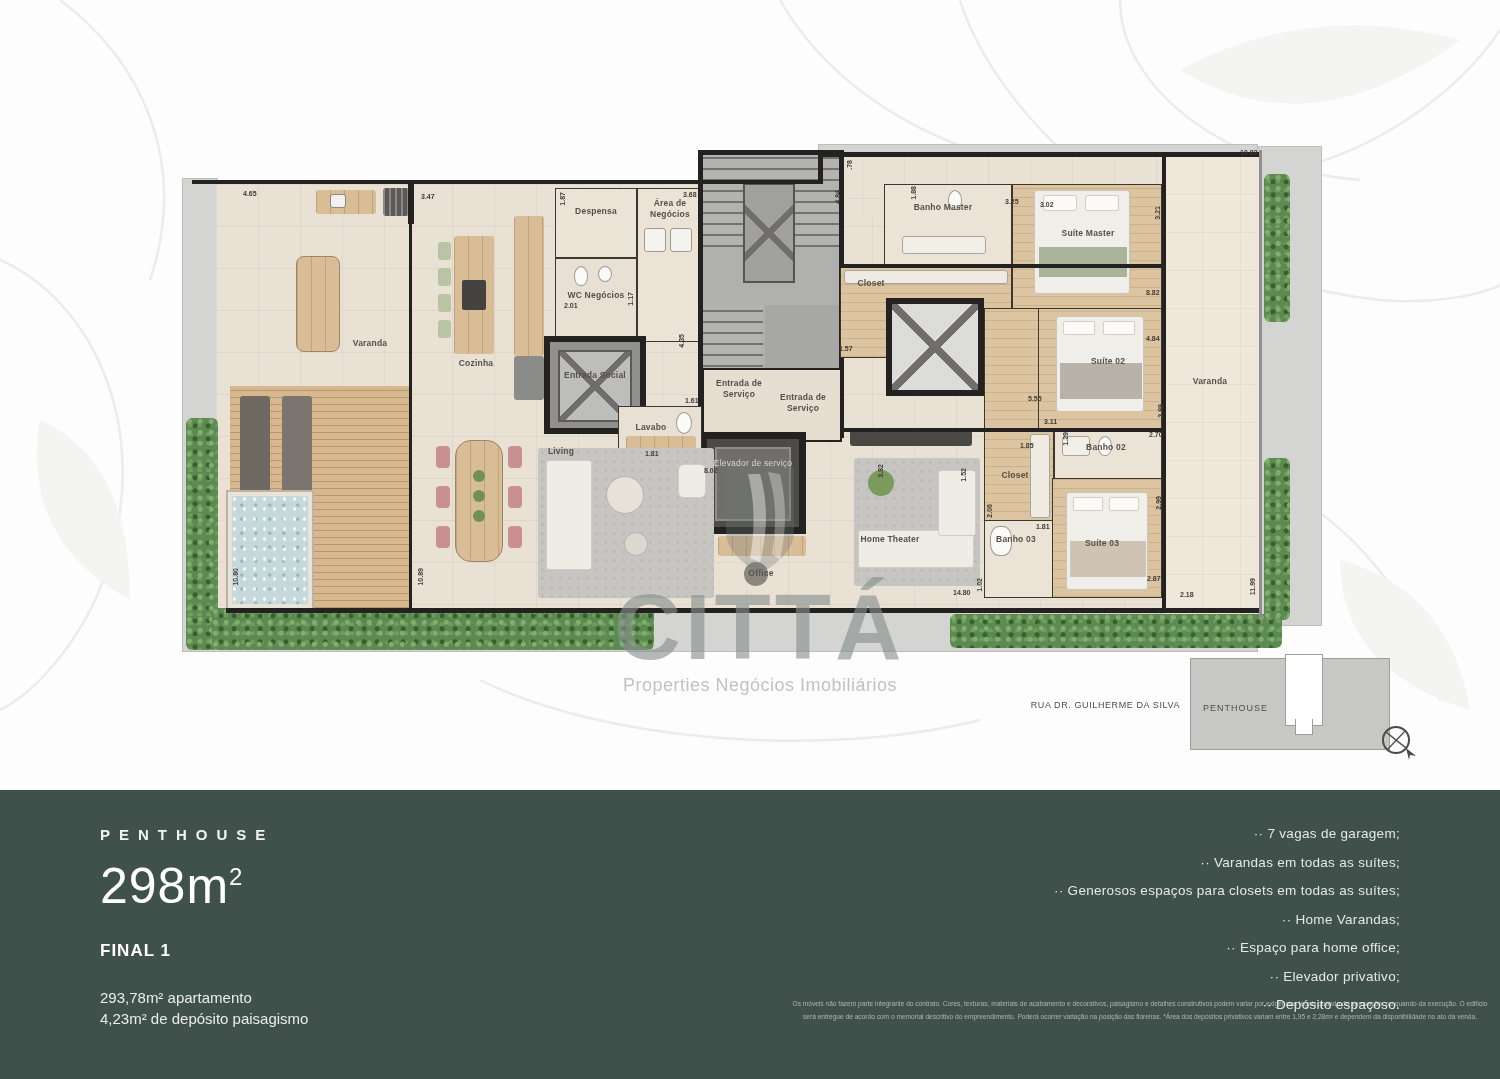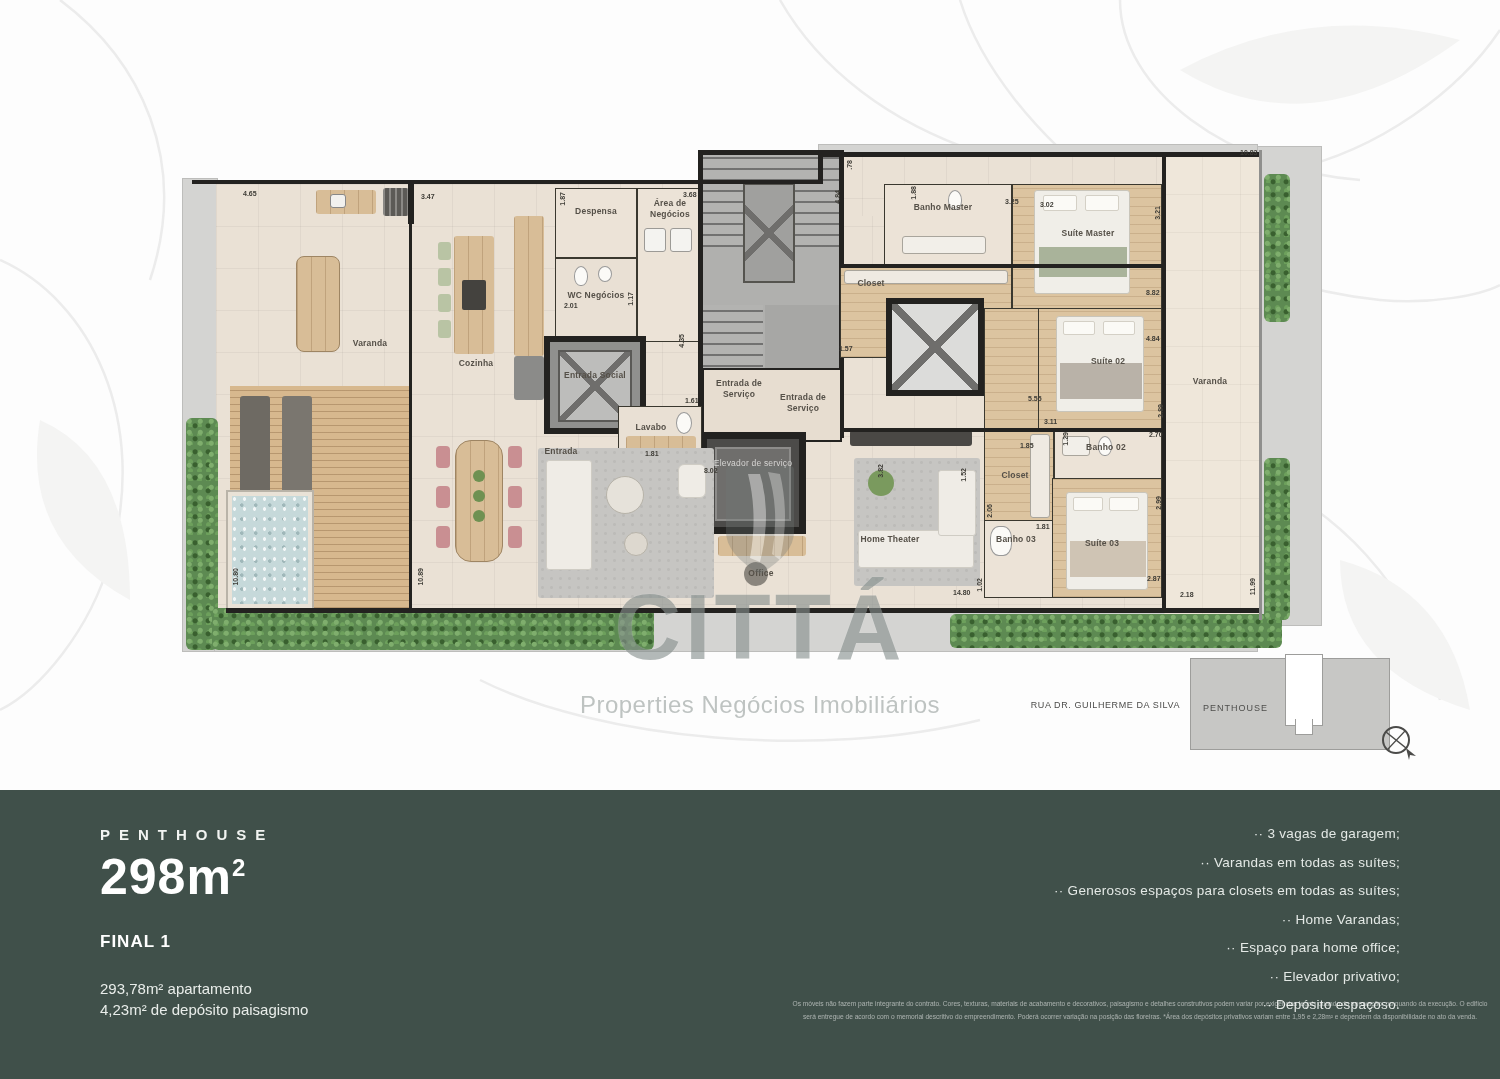--- a/index.html
+++ b/index.html
@@ -64,39 +64,39 @@
   .furn { position:absolute; border-radius:3px; }
   .sofa { background:#efece6; border:1px solid #cfccc4; }
   .bedw { background:#f0eee8; border:1px solid #c9c5ba; }
   .pillow { position:absolute; background:#fbfaf6; border:1px solid #d4d0c6; border-radius:2px; }
 
   
   .citta { position:absolute; left:520px; top:460px; width:480px; text-align:center; opacity:.62; pointer-events:none; }
   .citta .mark { margin:0 auto; }
   .citta .brand { font-size:92px; font-weight:700; color:#87908e; letter-spacing:4px; line-height:.95;
                   text-shadow:0 0 1px rgba(255,255,255,.6); }
-  .citta .tag { font-size:24px; color:#98a09e; margin-top:20px; letter-spacing:.5px; }
+  .citta .tag { font-size:18px; color:#98a09e; margin-top:4px; letter-spacing:.5px; }
 
   
   .keyplan { position:absolute; left:1190px; top:658px; width:200px; height:92px;
              background:#c7c7c5; border:1px solid #9d9d9b; }
   .keyplan .notch { position:absolute; left:94px; top:-5px; width:38px; height:72px; background:#fff;
              border:1px solid #9d9d9b; }
   .keyplan .notch2 { position:absolute; left:104px; top:60px; width:18px; height:16px; background:#fff;
              border:1px solid #9d9d9b; border-top:none; }
   .keyplan .kp-label { position:absolute; left:12px; top:44px; font-size:9px; letter-spacing:1px; color:#4e4e4c; }
   .street { position:absolute; left:940px; top:700px; width:240px; text-align:right; font-size:9px;
             letter-spacing:.6px; color:#4c4c4a; }
   .compass { position:absolute; left:1378px; top:722px; }
 
   
   .footer { position:absolute; left:0; top:790px; width:1500px; height:289px; background:#40504a; color:#fff; }
   .f-left { position:absolute; left:100px; top:36px; }
   .f-label { font-size:15px; letter-spacing:9px; font-weight:700; color:#f2f4f2; }
-  .f-area { font-size:50px; font-weight:700; margin-top:5px; letter-spacing:1px; }
+  .f-area { font-size:50px; font-weight:400; margin-top:14px; letter-spacing:1px; }
   .f-area sup { font-size:24px; vertical-align:18px; }
   .f-final { font-size:17px; font-weight:700; margin-top:26px; letter-spacing:1px; }
   .f-line { font-size:15px; margin-top:4px; color:#e9edea; }
   .f-lines { margin-top:28px; }
   .f-right { position:absolute; right:100px; top:34px; width:420px; text-align:right; }
   .f-right .item { font-size:13.5px; color:#e4e9e6; margin-bottom:9px; letter-spacing:.3px; line-height:1.45; }
   .f-disc { position:absolute; left:790px; top:208px; width:700px; font-size:6.6px; line-height:1.9;
             color:rgba(255,255,255,.55); text-align:center; }
 </style>
 </head>
@@ -263,21 +263,21 @@
 
     <div class="rlabel" style="left:160px;top:198px;width:64px;">Varanda</div>
     <div class="rlabel" style="left:266px;top:218px;width:64px;">Cozinha</div>
     <div class="rlabel" style="left:378px;top:66px;width:80px;">Despensa</div>
     <div class="rlabel" style="left:455px;top:58px;width:74px;">Área de Negócios</div>
     <div class="rlabel" style="left:386px;top:150px;width:64px;">WC Negócios</div>
     <div class="rlabel" style="left:380px;top:230px;width:74px;">Entrada Social</div>
     <div class="rlabel" style="left:528px;top:238px;width:66px;">Entrada de Serviço</div>
     <div class="rlabel" style="left:592px;top:252px;width:66px;">Entrada de Serviço</div>
     <div class="rlabel" style="left:446px;top:282px;width:54px;">Lavabo</div>
-    <div class="rlabel" style="left:356px;top:306px;width:54px;">Entrada</div>
+    <div class="rlabel" style="left:356px;top:306px;width:54px;">Living</div>
     <div class="rlabel lt" style="left:532px;top:318px;width:86px;">Elevador de serviço</div>
     <div class="rlabel" style="left:556px;top:428px;width:54px;">Office</div>
     <div class="rlabel" style="left:662px;top:394px;width:100px;">Home Theater</div>
     <div class="rlabel" style="left:732px;top:62px;width:66px;">Banho Master</div>
     <div class="rlabel" style="left:666px;top:138px;width:54px;">Closet</div>
     <div class="rlabel" style="left:868px;top:88px;width:84px;">Suíte Master</div>
     <div class="rlabel" style="left:900px;top:216px;width:60px;">Suíte 02</div>
     <div class="rlabel" style="left:898px;top:302px;width:60px;">Banho 02</div>
     <div class="rlabel" style="left:812px;top:330px;width:50px;">Closet</div>
     <div class="rlabel" style="left:808px;top:394px;width:60px;">Banho 03</div>
@@ -351,21 +351,21 @@
     <div class="f-left">
       <div class="f-label">PENTHOUSE</div>
       <div class="f-area"><span>298m</span><sup>2</sup></div>
       <div class="f-final">FINAL 1</div>
       <div class="f-lines">
         <div class="f-line">293,78m² apartamento</div>
         <div class="f-line">4,23m² de depósito paisagismo</div>
       </div>
     </div>
     <div class="f-right">
-      <div class="item">·· 3 vagas de garagem;</div>
+      <div class="item">·· 7 vagas de garagem;</div>
       <div class="item">·· Varandas em todas as suítes;</div>
       <div class="item">·· Generosos espaços para closets em todas as suítes;</div>
       <div class="item">·· Home Varandas;</div>
       <div class="item">·· Espaço para home office;</div>
       <div class="item">·· Elevador privativo;</div>
       <div class="item">·· Depósito espaçoso.</div>
     </div>
     <div class="f-disc">Os móveis não fazem parte integrante do contrato. Cores, texturas, materiais de acabamento e decorativos, paisagismo e detalhes construtivos podem variar por exigências legais quando da aprovação, ou quando da execução. O edifício será entregue de acordo com o memorial descritivo do empreendimento. Poderá ocorrer variação na posição das floreiras. *Área dos depósitos privativos variam entre 1,95 e 2,28m² e dependem da disponibilidade no ato da venda.</div>
   </div>
 

